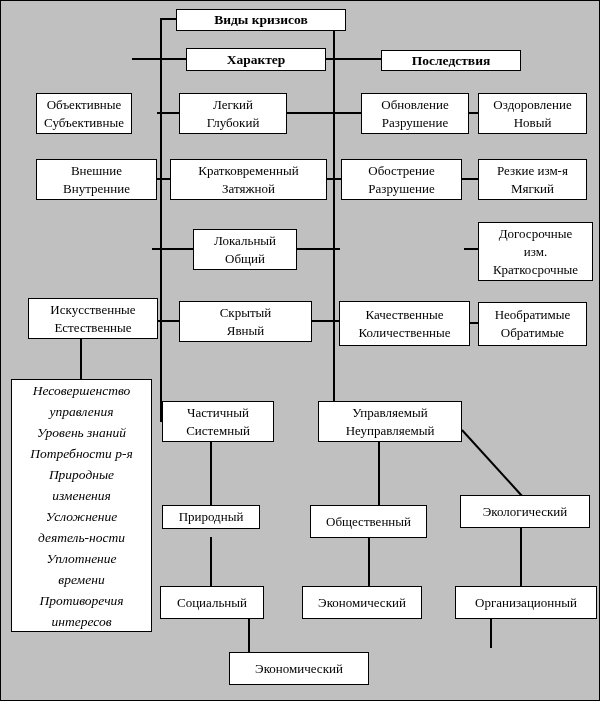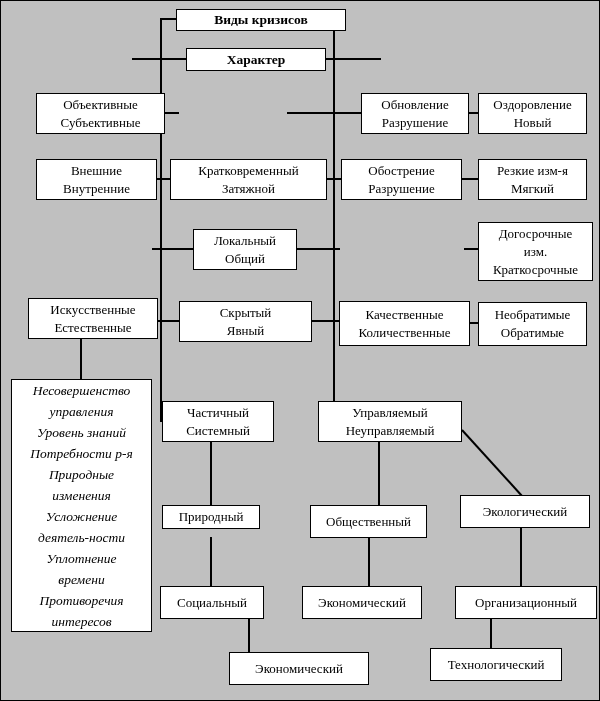--- a/index.html
+++ b/index.html
@@ -74,23 +74,26 @@
   <div class="ln" style="left:367px;top:537px;width:2px;height:48px"></div>
   <div class="ln" style="left:519px;top:527px;width:2px;height:58px"></div>
   <div class="ln" style="left:489px;top:618px;width:2px;height:29px"></div>
 
   <svg class="overlay" width="600" height="701">
     <line x1="461" y1="429" x2="521" y2="495" stroke="#000000" stroke-width="2"></line>
   </svg>
 
   <div class="box hdr" style="left:175px;top:8px;width:170px;height:22px">Виды кризисов</div>
   <div class="box hdr" style="left:185px;top:47px;width:140px;height:23px">Характер</div>
+  <div class="box hdr" style="left:380px;top:49px;width:140px;height:21px">Последствия</div>
 
-  <div class="box" style="left:35px;top:92px;width:129px;height:41px">Объективные
+  <div class="box" style="left:35px;top:92px;width:96px;height:41px">Объективные
 Субъективные</div>
+  <div class="box" style="left:178px;top:92px;width:108px;height:41px">Легкий
+Глубокий</div>
   <div class="box" style="left:360px;top:92px;width:108px;height:41px">Обновление
 Разрушение</div>
   <div class="box" style="left:477px;top:92px;width:109px;height:41px">Оздоровление
 Новый</div>
 
   <div class="box" style="left:35px;top:158px;width:121px;height:41px">Внешние
 Внутренние</div>
   <div class="box" style="left:169px;top:158px;width:157px;height:41px">Кратковременный
 Затяжной</div>
   <div class="box" style="left:340px;top:158px;width:121px;height:41px">Обострение
@@ -133,15 +136,14 @@
 
   <div class="box" style="left:161px;top:504px;width:98px;height:24px">Природный</div>
   <div class="box" style="left:159px;top:585px;width:104px;height:33px">Социальный</div>
   <div class="box" style="left:228px;top:651px;width:140px;height:33px">Экономический</div>
 
   <div class="box" style="left:309px;top:504px;width:117px;height:33px">Общественный</div>
   <div class="box" style="left:301px;top:585px;width:120px;height:33px">Экономический</div>
 
   <div class="box" style="left:459px;top:494px;width:130px;height:33px">Экологический</div>
   <div class="box" style="left:454px;top:585px;width:142px;height:33px">Организационный</div>
-  <div class="box" style="left:429px;top:647px;width:132px;height:33px">Технологический</div>
 
 </div>
 
 </body></html>

